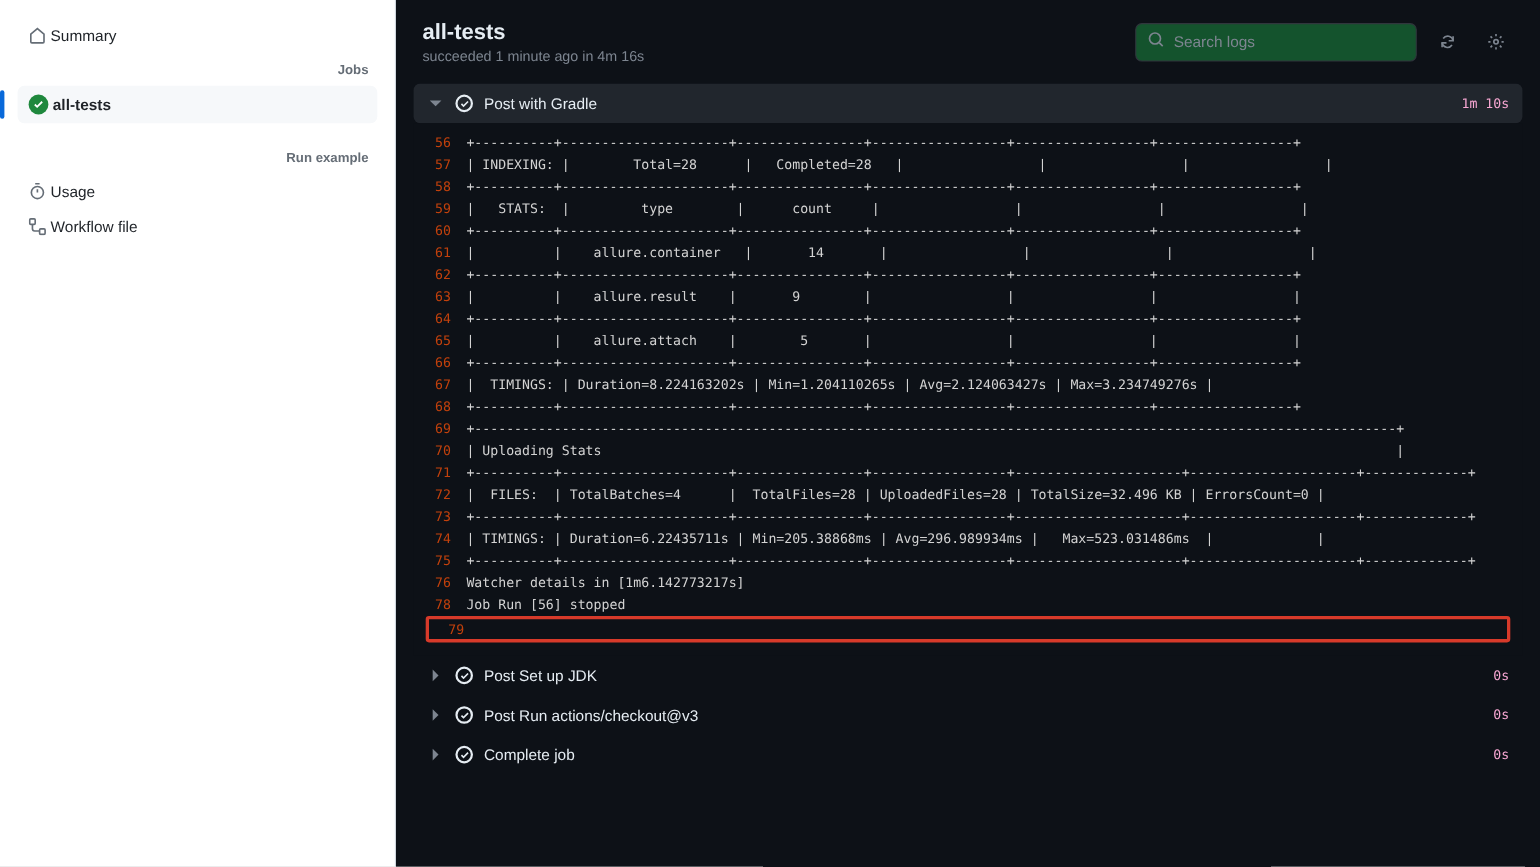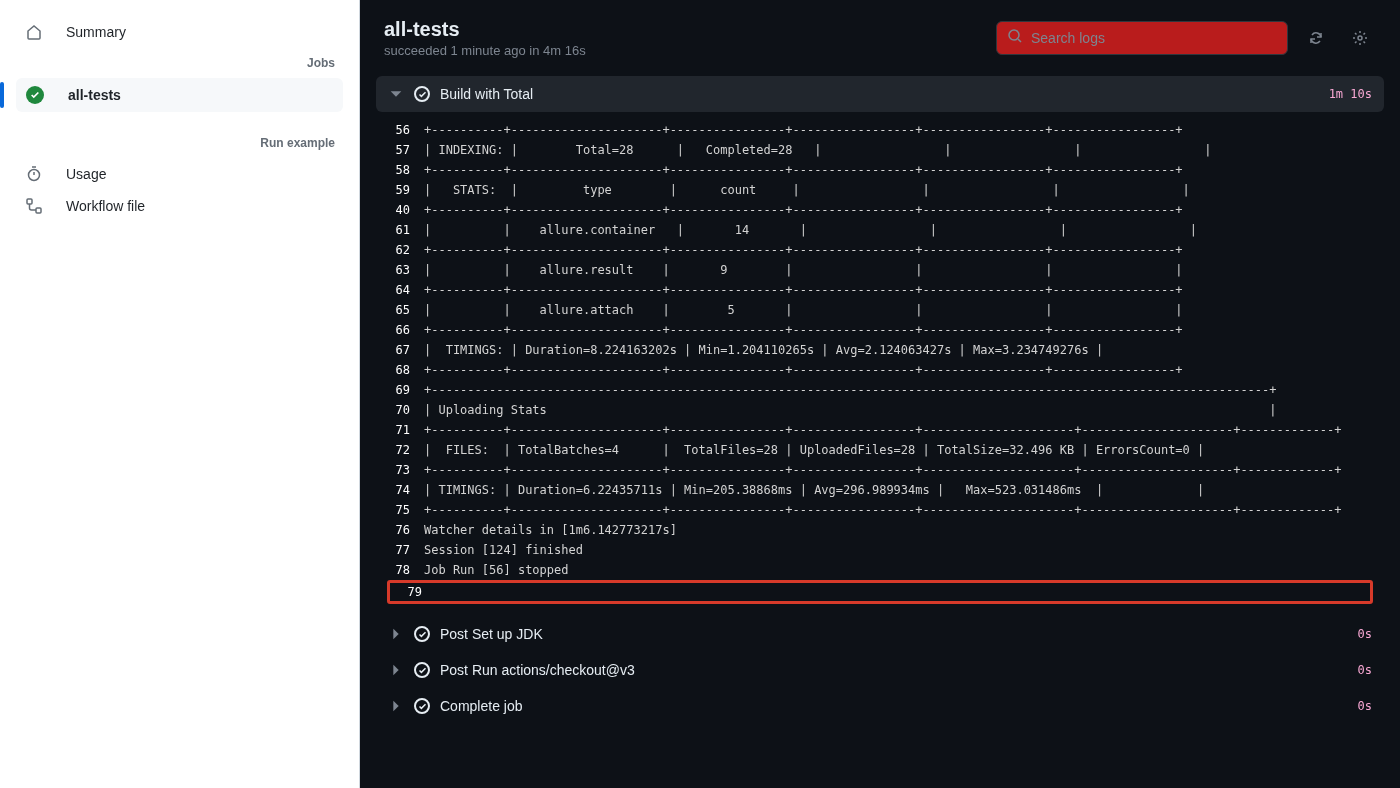--- a/index.html
+++ b/index.html
@@ -21,21 +21,21 @@
     .sidebar-section { margin-bottom: 16px; text-align: right; }
     .sidebar-header {
       font-size: 12px;
       font-weight: 600;
       color: #656d76;
       padding: 8px 8px;
     }
     .sidebar-item {
       display: flex;
       align-items: center;
-      gap: 24px;
+      gap: 4px;
       padding: 8px 10px;
       font-size: 14px;
       color: #1f2328;
       border-radius: 6px;
       cursor: pointer;
     }
     .sidebar-item.active {
       background: #f6f8fa;
       position: relative;
       font-weight: 600;
@@ -66,25 +66,25 @@
       align-items: center;
       justify-content: space-between;
       padding: 18px 24px;
     }
     .header-left { }
     .title { font-size: 20px; font-weight: 600; color: #e6edf3; margin-bottom: 2px;}
     .subtitle { font-size: 13px; color: #7d8590; }
     .header-right { display: flex; align-items: center; gap: 12px; }
     .search-wrap {
       display: flex; align-items: center;
-      background: #b91c1c;
+      background: #14532d;
       border: 1px solid #30363d;
       border-radius: 6px;
       padding: 6px 10px;
-      width: 292px;
+      width: 256px;
       margin-left: 43px;
     }
     .search-wrap input {
       flex: 1;
       background: transparent;
       border: none;
       outline: none;
       color: #e6edf3;
       font-size: 14px;
       margin-left: 8px;
@@ -111,21 +111,21 @@
     .step-title { flex: 1; }
     .step-time { color: #f9a8d4; font-family: ui-monospace, SFMono-Regular, monospace; font-size: 12px; }
     .log {
       font-family: ui-monospace, SFMono-Regular, "SF Mono", Menlo, Consolas, monospace;
       font-size: 12px;
       background: #0d1117;
       padding-top: 8px;
       padding-bottom: 12px;
     }
     .log-line { display: flex; line-height: 20px; white-space: pre; }
-    .log-num { width: 48px; text-align: right; color: #ffffff; padding-right: 14px; flex-shrink: 0; user-select: none;}
+    .log-num { width: 48px; text-align: right; color: #c2410c; padding-right: 14px; flex-shrink: 0; user-select: none;}
     .log-text { color: #d3d3d3; }
     .log-line.highlight {
       outline: 3px solid #d73a2a;
       outline-offset: -2px;
       border-radius: 2px;
       padding: 1px 0;
       margin: 1px 12px;
     }
     .log-line.highlight .log-num { padding-left: 2px; width: 48px;}
     .log-text a { color: #b0b0b0; text-decoration: underline; }
@@ -223,47 +223,46 @@
       <span class="chevron">
         <svg viewBox="0 0 12 12" fill="#7d8590">
             <path d="M2 4l4 4 4-4z"></path>
           </svg>
       </span>
       <span class="check-circle-dark">
         <svg viewBox="0 0 12 12" fill="none" stroke="#e6edf3" stroke-width="2">
             <path d="M2 6l2.5 2.5L10 3"></path>
           </svg>
       </span>
-      <span class="step-title">Build with Total</span>
+      <span class="step-title">Post with Gradle</span>
       <span class="step-time">1m 10s</span>
     </div>
 
     <div class="log" id="log-output">
         <div class="log-line"><span class="log-num">56</span><span class="log-text">+----------+---------------------+----------------+-----------------+-----------------+-----------------+</span></div>
         <div class="log-line"><span class="log-num">57</span><span class="log-text">| INDEXING: |        Total=28      |   Completed=28   |                 |                 |                 |</span></div>
         <div class="log-line"><span class="log-num">58</span><span class="log-text">+----------+---------------------+----------------+-----------------+-----------------+-----------------+</span></div>
         <div class="log-line"><span class="log-num">59</span><span class="log-text">|   STATS:  |         type        |      count     |                 |                 |                 |</span></div>
-        <div class="log-line"><span class="log-num">40</span><span class="log-text">+----------+---------------------+----------------+-----------------+-----------------+-----------------+</span></div>
+        <div class="log-line"><span class="log-num">60</span><span class="log-text">+----------+---------------------+----------------+-----------------+-----------------+-----------------+</span></div>
         <div class="log-line"><span class="log-num">61</span><span class="log-text">|          |    allure.container   |       14       |                 |                 |                 |</span></div>
         <div class="log-line"><span class="log-num">62</span><span class="log-text">+----------+---------------------+----------------+-----------------+-----------------+-----------------+</span></div>
         <div class="log-line"><span class="log-num">63</span><span class="log-text">|          |    allure.result    |       9        |                 |                 |                 |</span></div>
         <div class="log-line"><span class="log-num">64</span><span class="log-text">+----------+---------------------+----------------+-----------------+-----------------+-----------------+</span></div>
         <div class="log-line"><span class="log-num">65</span><span class="log-text">|          |    allure.attach    |        5       |                 |                 |                 |</span></div>
         <div class="log-line"><span class="log-num">66</span><span class="log-text">+----------+---------------------+----------------+-----------------+-----------------+-----------------+</span></div>
         <div class="log-line"><span class="log-num">67</span><span class="log-text">|  TIMINGS: | Duration=8.224163202s | Min=1.204110265s | Avg=2.124063427s | Max=3.234749276s |</span></div>
         <div class="log-line"><span class="log-num">68</span><span class="log-text">+----------+---------------------+----------------+-----------------+-----------------+-----------------+</span></div>
         <div class="log-line"><span class="log-num">69</span><span class="log-text">+--------------------------------------------------------------------------------------------------------------------+</span></div>
         <div class="log-line"><span class="log-num">70</span><span class="log-text">| Uploading Stats                                                                                                    |</span></div>
         <div class="log-line"><span class="log-num">71</span><span class="log-text">+----------+---------------------+----------------+-----------------+---------------------+---------------------+-------------+</span></div>
         <div class="log-line"><span class="log-num">72</span><span class="log-text">|  FILES:  | TotalBatches=4      |  TotalFiles=28 | UploadedFiles=28 | TotalSize=32.496 KB | ErrorsCount=0 |</span></div>
         <div class="log-line"><span class="log-num">73</span><span class="log-text">+----------+---------------------+----------------+-----------------+---------------------+---------------------+-------------+</span></div>
         <div class="log-line"><span class="log-num">74</span><span class="log-text">| TIMINGS: | Duration=6.22435711s | Min=205.38868ms | Avg=296.989934ms |   Max=523.031486ms  |             |</span></div>
         <div class="log-line"><span class="log-num">75</span><span class="log-text">+----------+---------------------+----------------+-----------------+---------------------+---------------------+-------------+</span></div>
         <div class="log-line"><span class="log-num">76</span><span class="log-text">Watcher details in [1m6.142773217s]</span></div>
-        <div class="log-line"><span class="log-num">77</span><span class="log-text">Session [124] finished</span></div>
         <div class="log-line"><span class="log-num">78</span><span class="log-text">Job Run [56] stopped</span></div>
         <div class="log-line highlight"><span class="log-num">79</span></div>
       </div>
 
     <div class="step">
       <span class="chevron">
         <svg viewBox="0 0 12 12" fill="#7d8590">
             <path d="M4 2l4 4-4 4z"></path>
           </svg>
       </span>

